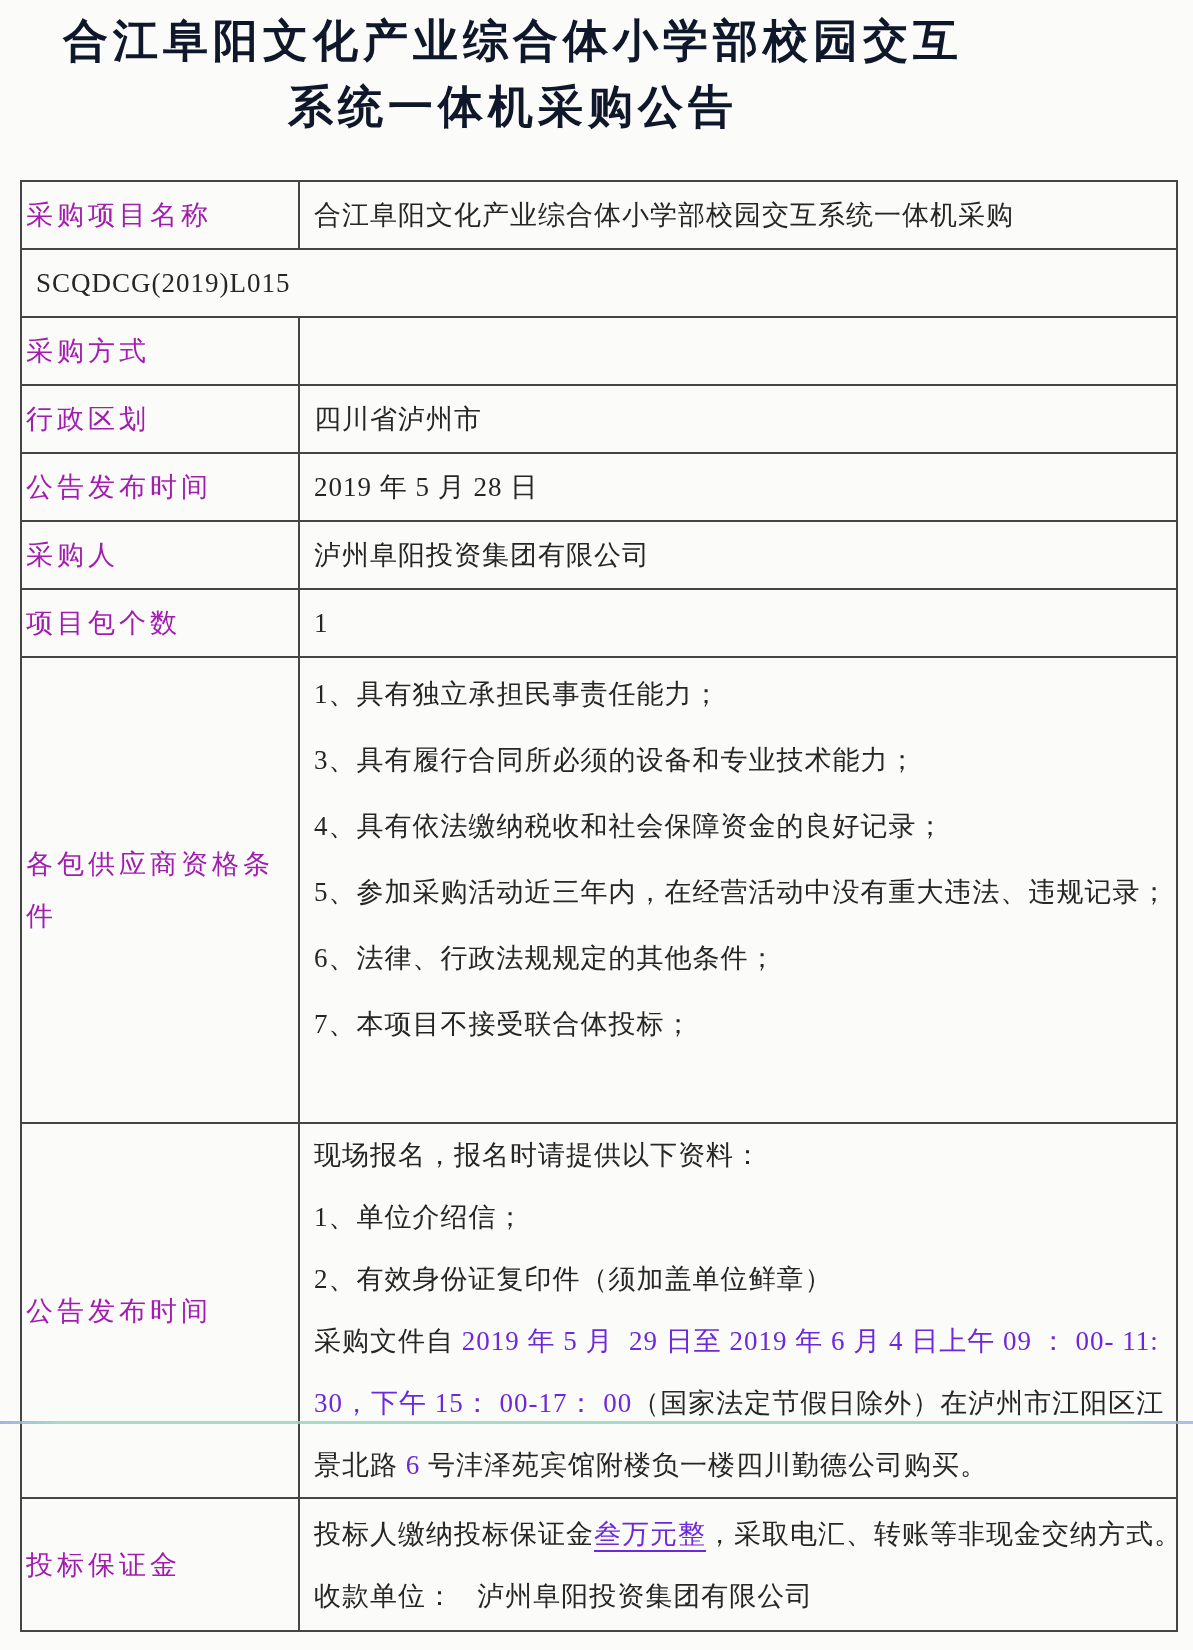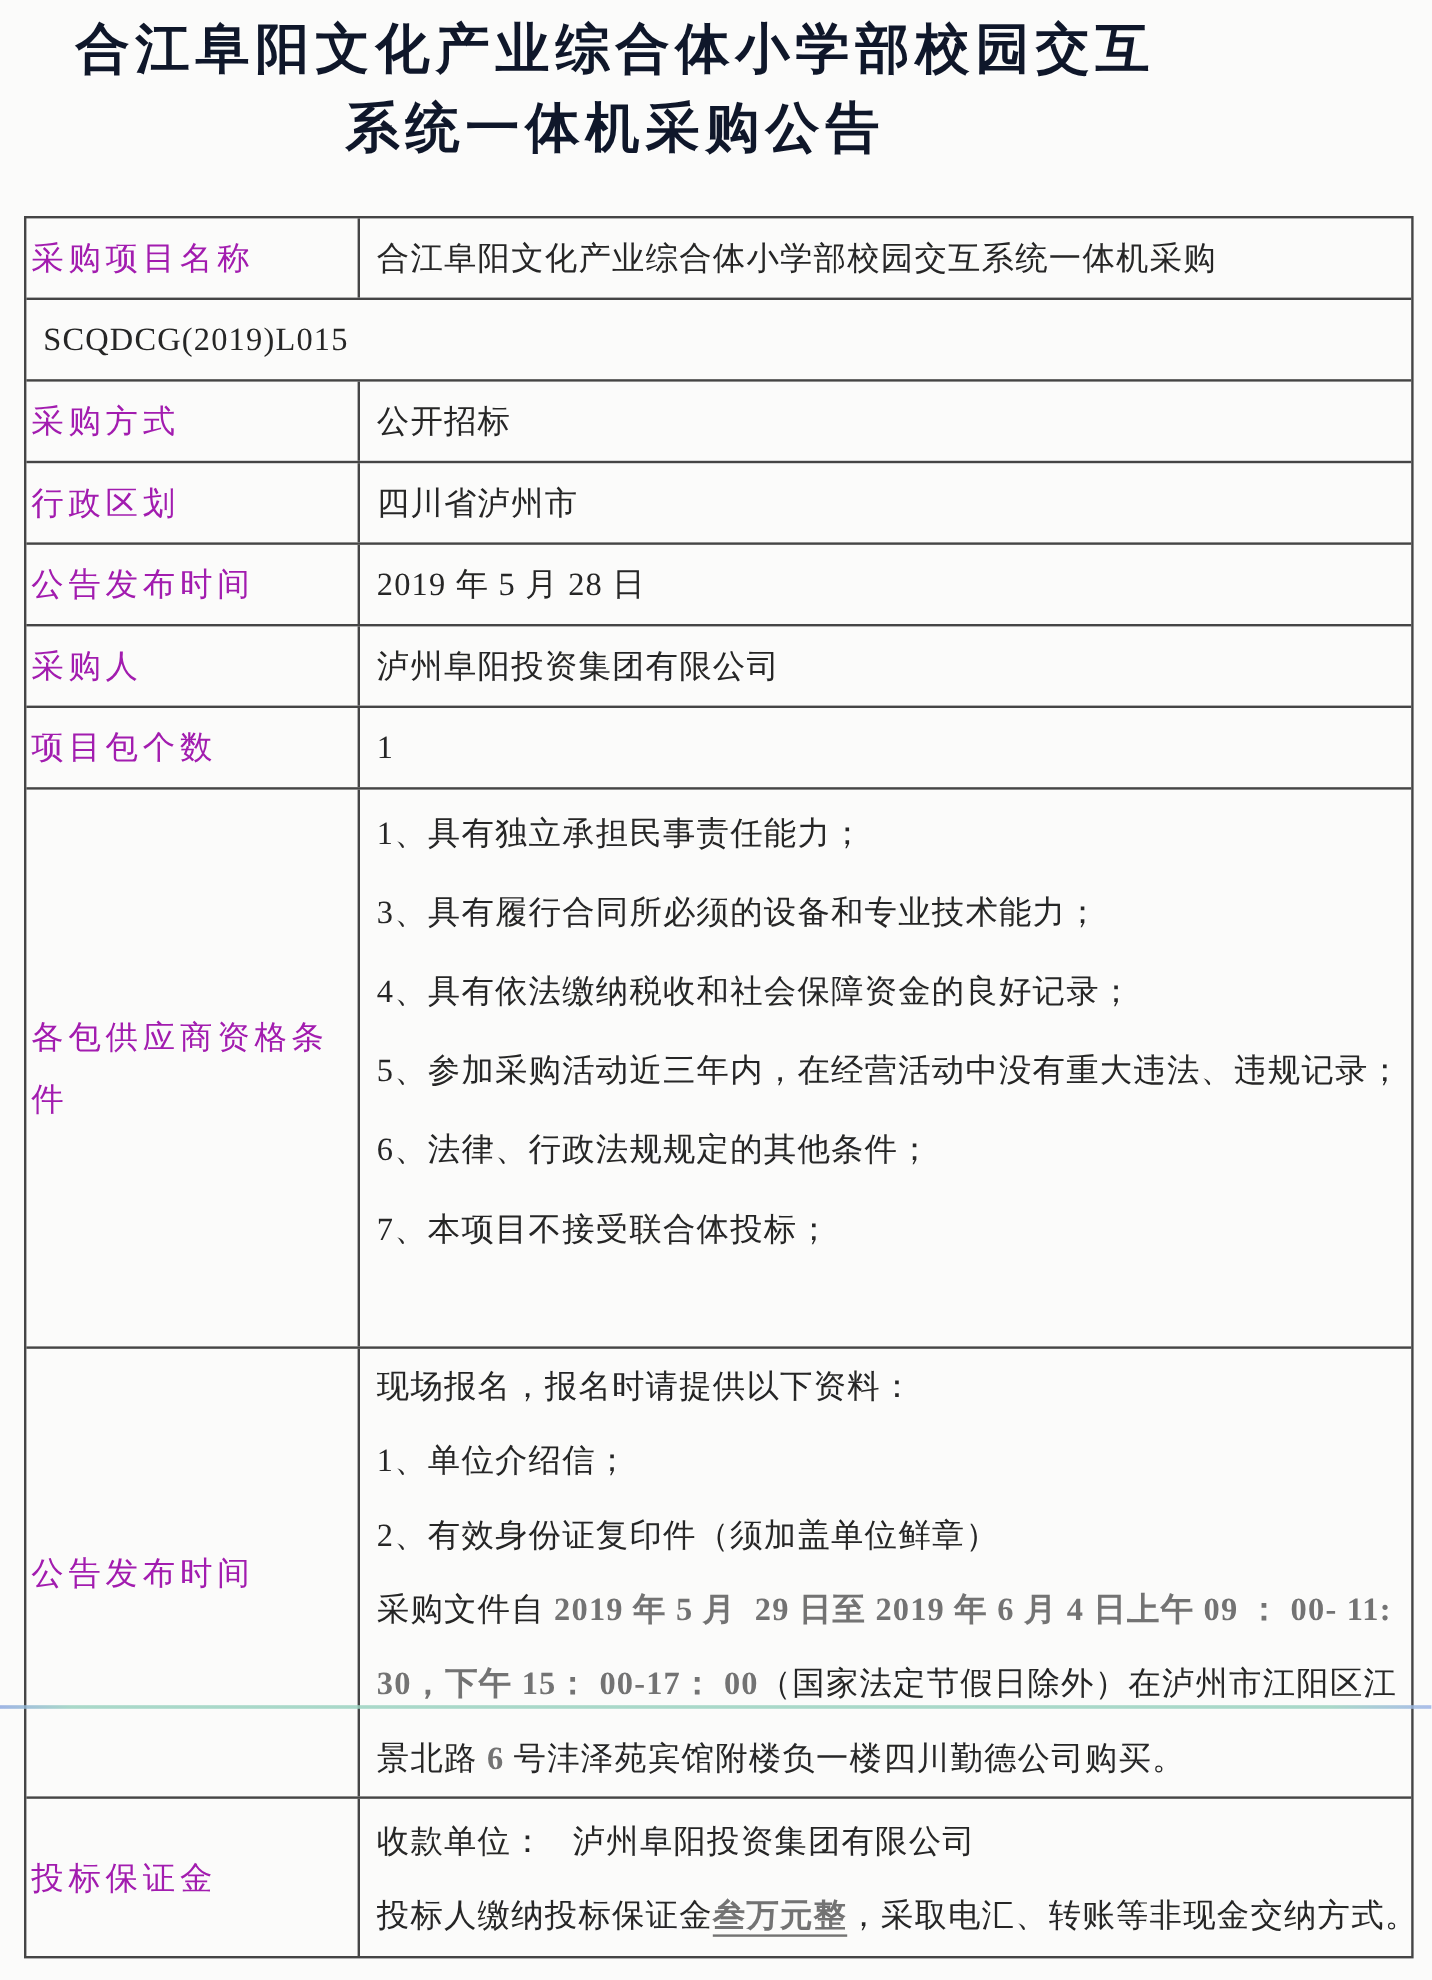--- a/index.html
+++ b/index.html
@@ -51,21 +51,21 @@
   .r-qual .line{height:66px;}
   .r-sale{height:375px;}
   .r-sale .line{height:62px;}
   .r-deposit{height:131px;}
   .r-deposit .cell-content{justify-content:center;}
   .r-deposit .line{height:62px;}
   .line{
     display:flex;align-items:center;
     white-space:pre;
   }
-  .seg-b{font-weight:700;color:#737373;}
+  .seg-b{font-weight:400;color:#6d28d9;}
   .seg-u{text-decoration:underline;text-decoration-thickness:2px;text-underline-offset:7px;}
   .value-line{white-space:pre;}
   
   .artifact-line{
     position:absolute;left:0;top:1421px;width:1193px;height:3px;
     background:linear-gradient(90deg,#8fa9e0 0%,#9bd2c0 5%,#9bd2c0 93%,#9db3e6 100%);
     opacity:.85;
   }
 </style>
 </head>
@@ -83,23 +83,20 @@
         <div class="value-line">合江阜阳文化产业综合体小学部校园交互系统一体机采购</div>
       </div>
     </div>
     <div class="t-row r-simple">
       <div class="cell-content">
         <div class="value-line">SCQDCG(2019)L015</div>
       </div>
     </div>
     <div class="t-row r-simple">
       <div class="cell-label">采购方式</div>
-      <div class="cell-content">
-        <div class="value-line">公开招标</div>
-      </div>
     </div>
     <div class="t-row r-simple">
       <div class="cell-label">行政区划</div>
       <div class="cell-content">
         <div class="value-line">四川省泸州市</div>
       </div>
     </div>
     <div class="t-row r-simple">
       <div class="cell-label">公告发布时间</div>
       <div class="cell-content">
@@ -136,19 +133,19 @@
         <div class="line"><span class="">1、单位介绍信；</span></div>
         <div class="line"><span class="">2、有效身份证复印件（须加盖单位鲜章）</span></div>
         <div class="line"><span class="">采购文件自 </span><span class="seg-b ">2019 年 5 月  29 日至 2019 年 6 月 4 日上午 09 ： 00- 11:</span></div>
         <div class="line"><span class="seg-b ">30，下午 15： 00-17： 00</span><span class="">（国家法定节假日除外）在泸州市江阳区江</span></div>
         <div class="line"><span class="">景北路 </span><span class="seg-b ">6</span><span class=""> 号沣泽苑宾馆附楼负一楼四川勤德公司购买。</span></div>
       </div>
     </div>
     <div class="t-row r-deposit">
       <div class="cell-label">投标保证金</div>
       <div class="cell-content">
+        <div class="line"><span class="">投标人缴纳投标保证金</span><span class="seg-b seg-u">叁万元整</span><span class="">，采取电汇、转账等非现金交纳方式。</span></div>
         <div class="line"><span class="">收款单位：   泸州阜阳投资集团有限公司</span></div>
-        <div class="line"><span class="">投标人缴纳投标保证金</span><span class="seg-b seg-u">叁万元整</span><span class="">，采取电汇、转账等非现金交纳方式。</span></div>
       </div>
     </div>
   </div>
 
 <div class="artifact-line"></div>
 
 </body></html>

